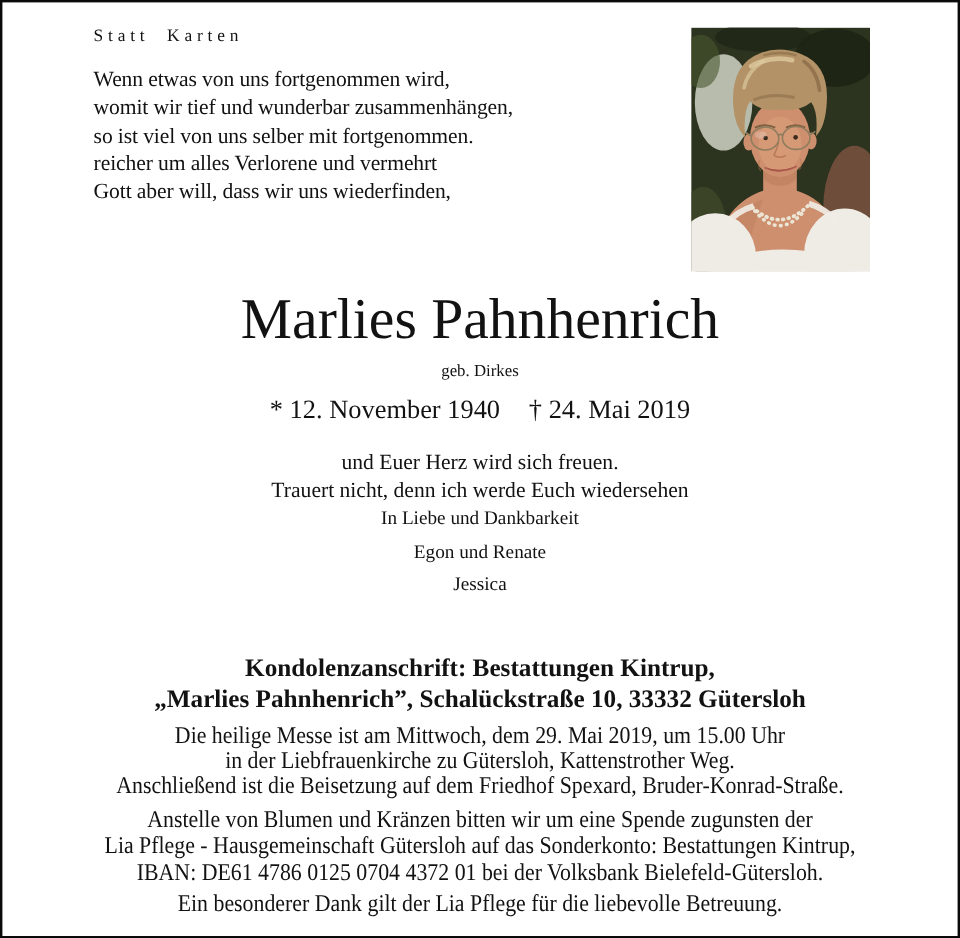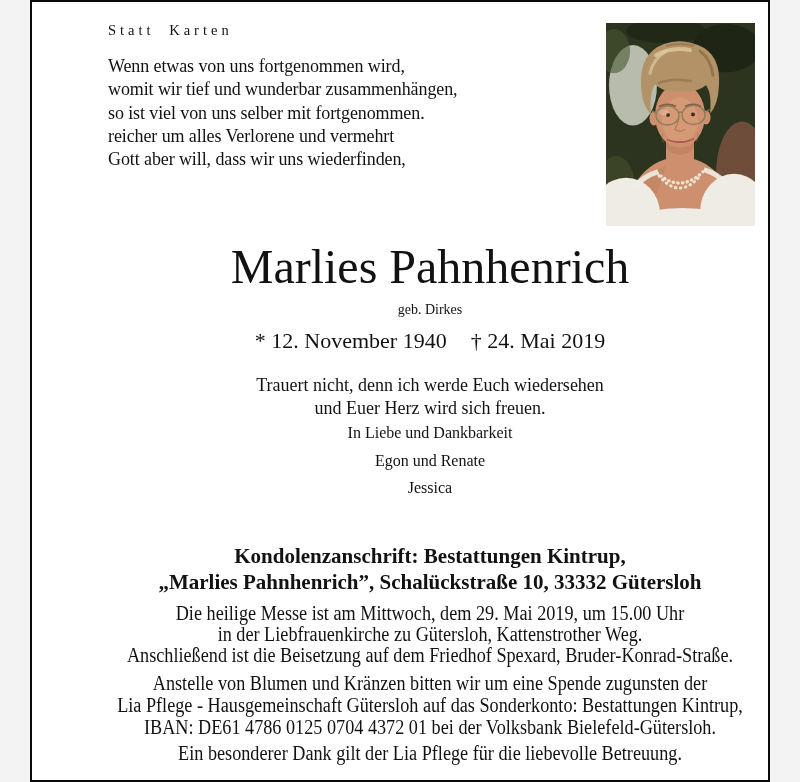--- a/index.html
+++ b/index.html
@@ -1,18 +1,18 @@
 <!DOCTYPE html>
 <html lang="de"><head>
 <meta charset="utf-8">
 <style>
   html, body { margin: 0; padding: 0; background: #f3f3f3; }
   .page {
     position: relative;
-    width: 740px;
+    width: 800px;
     height: 782px;
     margin: 0 auto;
     background: #ffffff;
     border: 2px solid #0a0a0a;
     box-sizing: border-box;
     overflow: hidden;
     font-family: "Liberation Serif", "DejaVu Serif", serif;
     color: #121212;
   }
   .statt {
@@ -138,22 +138,22 @@
   </figure>
 
   <div class="cblock name">Marlies Pahnhenrich</div>
   <div class="cblock maiden">geb. Dirkes</div>
 
   <div class="cblock dates">
     <span class="birth">* 12. November 1940</span><span>† 24. Mai 2019</span>
   </div>
 
   <div class="cblock farewell">
+    <div>und Euer Herz wird sich freuen.</div>
     <div>Trauert nicht, denn ich werde Euch wiedersehen</div>
-    <div>und Euer Herz wird sich freuen.</div>
   </div>
 
   <div class="cblock mourners">
     <div>In Liebe und Dankbarkeit</div>
     <div>Egon und Renate</div>
     <div>Jessica</div>
   </div>
 
   <div class="cblock condolence">
     <div>Kondolenzanschrift: Bestattungen Kintrup,</div>

